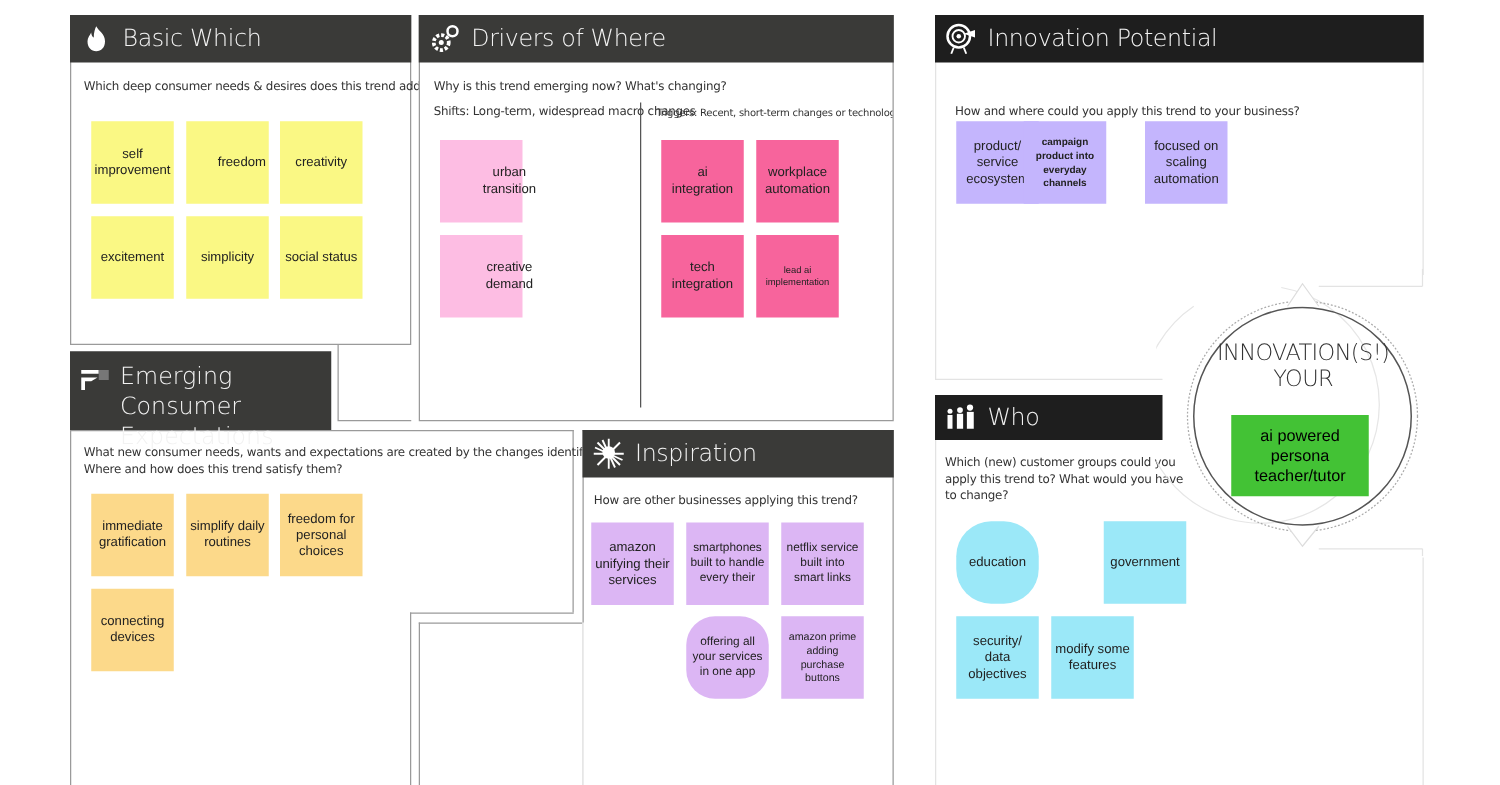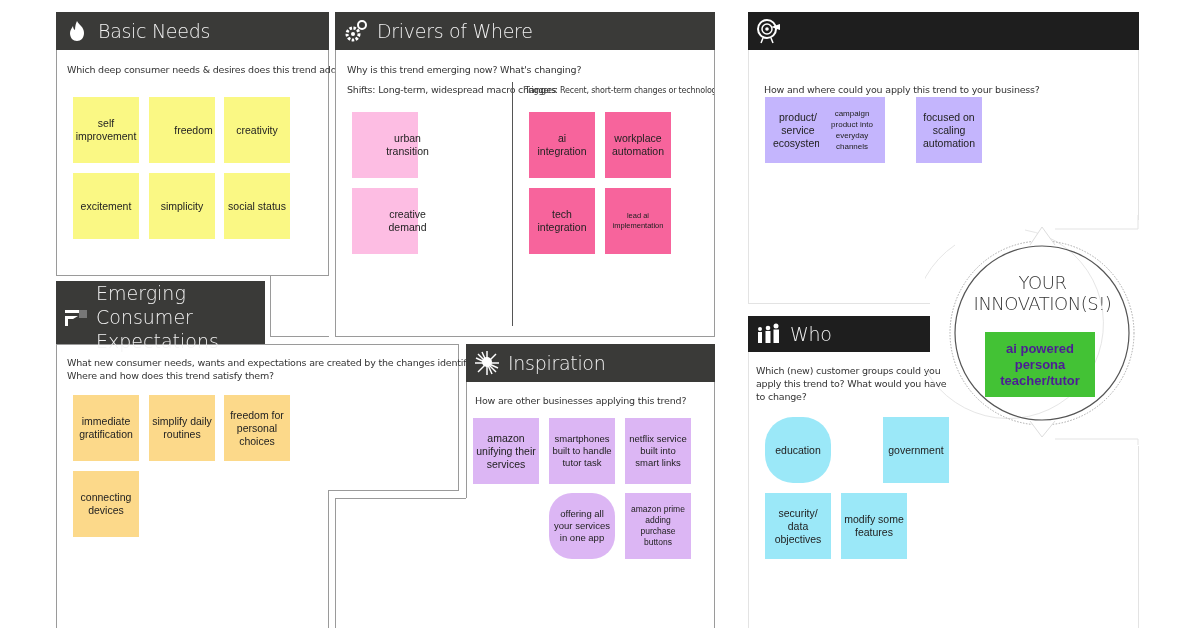--- a/index.html
+++ b/index.html
@@ -26,21 +26,21 @@
 </head>
 <body>
 
 <div class="panel" style="left:56px;top:12px;width:273px;height:264px;"></div>
 <div class="hdr" style="left:56px;top:12px;width:273px;height:38px;">
   <span class="ico">
     <svg width="20" height="22" viewBox="0 0 20 22">
         <path d="M10 1 C12 5 17 7 17 13 C17 18 14 21 10 21 C6 21 3 18 3 13 C3 10 5 8 6 6 C6 9 8 10 8 10 C8 6 9 3 10 1Z" fill="#fff"></path>
       </svg>
   </span>
-  <span class="ttl">Basic Needs</span>
+  <span class="ttl">Basic Which</span>
 </div>
 <div class="q" style="left:67px;top:63px;">Which deep consumer needs &amp; desires does this trend address?</div>
 <div class="note y" style="left:73px;top:97px;">self improvement</div>
 <div class="note y" style="left:149px;top:97px;padding-left:26px;">freedom</div>
 <div class="note y" style="left:224px;top:97px;">creativity</div>
 <div class="note y" style="left:73px;top:173px;">excitement</div>
 <div class="note y" style="left:149px;top:173px;">simplicity</div>
 <div class="note y" style="left:224px;top:173px;">social status</div>
 
 <div class="line" style="left:270px;top:276px;width:1px;height:60px;"></div>
@@ -62,21 +62,21 @@
 <div class="q" style="left:525px;top:84px;font-size:8px;white-space:nowrap;width:189px;overflow:hidden;">Triggers: Recent, short-term changes or technologies</div>
 <div class="line" style="left:512px;top:82px;width:1px;height:244px;background:#555;"></div>
 <div class="note pl" style="left:352px;top:112px;">urban transition</div>
 <div class="note pl" style="left:352px;top:188px;">creative demand</div>
 <div class="note pk" style="left:529px;top:112px;">ai integration</div>
 <div class="note pk" style="left:605px;top:112px;">workplace automation</div>
 <div class="note pk" style="left:529px;top:188px;">tech integration</div>
 <div class="note pk xs" style="left:605px;top:188px;">lead ai implementation</div>
 
 <div class="panel" style="left:56px;top:344px;width:403px;height:290px;border-bottom:none;"></div>
-<div class="hdr" style="left:56px;top:281px;width:209px;height:63px;align-items:center;padding-top:8px;">
+<div class="hdr" style="left:56px;top:281px;width:209px;height:63px;align-items:flex-start;padding-top:8px;">
   <span class="ico" style="margin-top:2px;">
     <svg width="24" height="20" viewBox="0 0 24 20">
         <rect x="1" y="2" width="14" height="3" fill="#fff"></rect>
         <path d="M1 8 H14 L9 11 H4 V18 H1Z" fill="#fff"></path>
         <rect x="15" y="2" width="8" height="8" fill="#777"></rect>
       </svg>
   </span>
   <div style="font-size:19px;line-height:24px;">
     <div>Emerging Consumer</div>
     <div>Expectations</div>
@@ -110,41 +110,42 @@
           <line x1="8" y1="2" x2="18" y2="24"></line>
           <line x1="2" y1="8" x2="24" y2="18"></line>
         </g>
         <circle cx="13" cy="12" r="5" fill="#fff"></circle>
       </svg>
   </span>
   <span class="ttl">Inspiration</span>
 </div>
 <div class="q" style="left:475px;top:394px;">How are other businesses applying this trend?</div>
 <div class="note pu" style="left:473px;top:418px;">amazon unifying their services</div>
-<div class="note pu sm" style="left:549px;top:418px;font-size:9.5px;line-height:12px;">smartphones built to handle tutor task</div>
+<div class="note pu sm" style="left:549px;top:418px;font-size:9.5px;line-height:12px;">smartphones built to handle every their</div>
 <div class="note pu sm" style="left:625px;top:418px;font-size:9.5px;line-height:12px;">netflix service built into smart links</div>
 <div class="note pu sm" style="left:549px;top:493px;font-size:9.5px;line-height:12px;border-radius:23px;">offering all your services in one app</div>
 <div class="note pu xs" style="left:625px;top:493px;font-size:8.5px;line-height:11px;">amazon prime adding purchase buttons</div>
 
 <div class="panel" style="left:748px;top:12px;width:391px;height:292px;border-color:#e3e3e3;"></div>
 <div class="hdr black" style="left:748px;top:12px;width:391px;height:38px;">
   <span class="ico">
     <svg width="26" height="26" viewBox="0 0 26 26">
         <circle cx="11" cy="11" r="9" fill="none" stroke="#fff" stroke-width="2"></circle>
         <circle cx="11" cy="11" r="5" fill="none" stroke="#fff" stroke-width="1.5"></circle>
         <circle cx="11" cy="11" r="1.8" fill="#fff"></circle>
         <path d="M15 9 L24 6 L24 12Z" fill="#fff"></path>
         <line x1="7" y1="20" x2="5" y2="25" stroke="#fff" stroke-width="1.5"></line>
         <line x1="15" y1="20" x2="17" y2="25" stroke="#fff" stroke-width="1.5"></line>
       </svg>
   </span>
+  <span class="ttl">Innovation Potential</span>
 </div>
 <div class="q" style="left:764px;top:63px;margin-top:20px;">How and where could you apply this trend to your business?</div>
 <div class="note g" style="left:765px;top:97px;">product/ service ecosystem</div>
-<div class="note g xs" style="left:819px;top:97px;font-size:8px;line-height:11px;">campaign product into everyday channels</div>
+<div class="note g xs" style="left:819px;top:97px;font-size:8px;line-height:11px;font-weight:bold;">campaign product into everyday channels</div>
 <div class="note g" style="left:916px;top:97px;">focused on scaling automation</div>
 
 <div style="position:absolute;left:930px;top:220px;width:220px;height:230px;background:#fff;"></div>
 
 <div class="panel" style="left:748px;top:316px;width:391px;height:320px;border-color:#e3e3e3;border-bottom:none;"></div>
 <div style="position:absolute;left:930px;top:316px;width:220px;height:130px;background:#fff;"></div>
 <div class="hdr black" style="left:748px;top:316px;width:182px;height:36px;">
   <span class="ico">
     <svg width="26" height="22" viewBox="0 0 26 22">
         <circle cx="4" cy="6" r="2" fill="#fff"></circle>
@@ -172,16 +173,16 @@
   <circle cx="117" cy="118" r="92" fill="none" stroke="#aaa" stroke-width="1" stroke-dasharray="1.5 1.5"></circle>
   <circle cx="117" cy="118" r="87" fill="none" stroke="#555" stroke-width="1.2"></circle>
   <path d="M105 30 L117 12 L130 30" fill="#fff" stroke="#ddd" stroke-width="1"></path>
   <path d="M105 206 L117 222 L130 206" fill="#fff" stroke="#ddd" stroke-width="1"></path>
   <line x1="130" y1="14" x2="213" y2="14" stroke="#e3e3e3"></line>
   <line x1="213" y1="0" x2="213" y2="14" stroke="#e3e3e3"></line>
   <line x1="130" y1="224" x2="213" y2="224" stroke="#e3e3e3"></line>
   <line x1="213" y1="224" x2="213" y2="230" stroke="#e3e3e3"></line>
 </svg>
 <div style="position:absolute;left:950px;top:272px;width:185px;text-align:center;font-family:'DejaVu Sans',sans-serif;font-weight:300;font-size:18px;line-height:21px;color:#333;letter-spacing:-0.5px;">
+  <div>INNOVATION(S!)</div>
   <div>YOUR</div>
-  <div>INNOVATION(S!)</div>
 </div>
-<div class="note gn" style="left:985px;top:332px;width:110px;height:65px;font-size:13px;line-height:16px;color:#4c1d95;padding:6px 12px;font-weight:bold;">ai powered persona teacher/tutor</div>
+<div class="note gn" style="left:985px;top:332px;width:110px;height:65px;font-size:13px;line-height:16px;color:#000000;padding:6px 12px;">ai powered persona teacher/tutor</div>
 
 </body></html>

